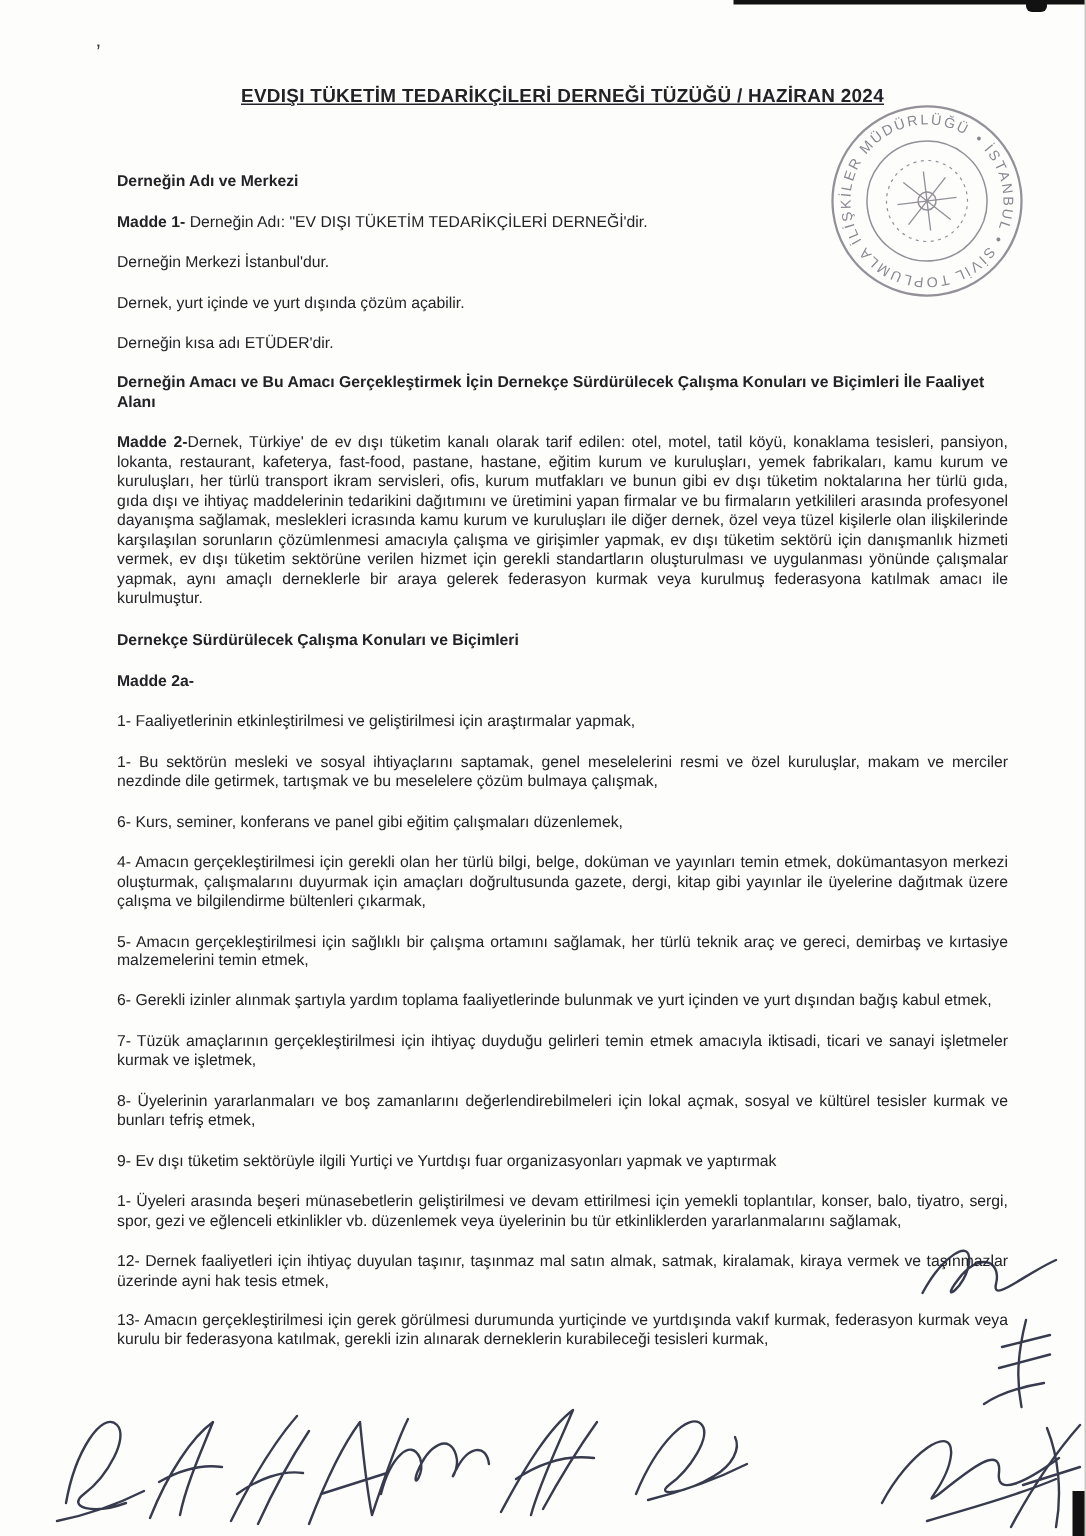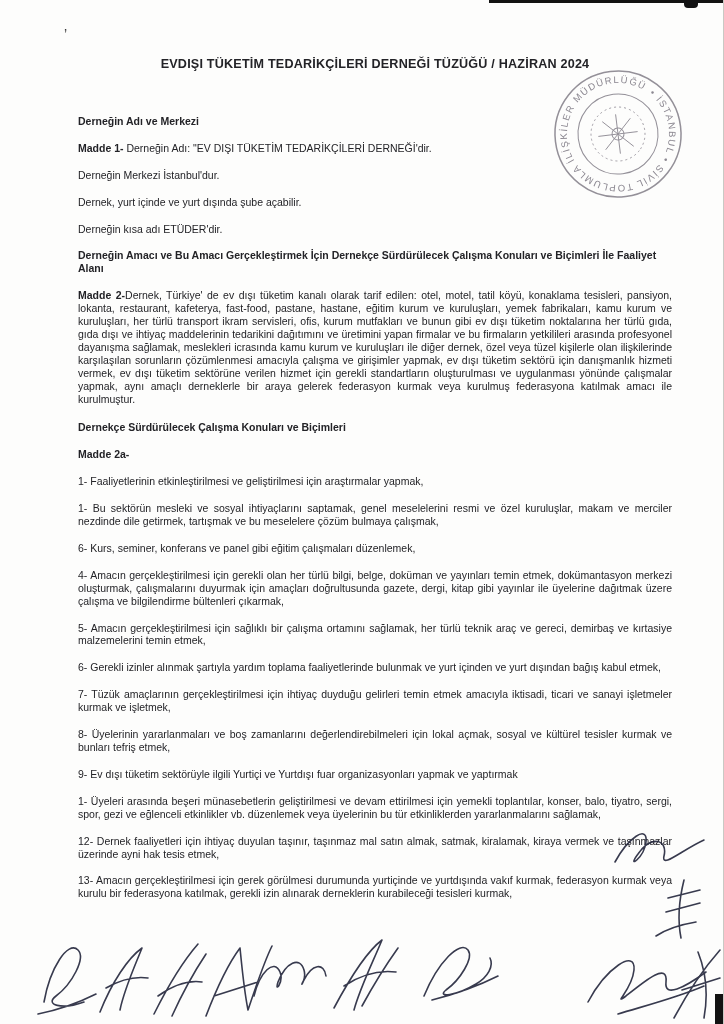--- a/index.html
+++ b/index.html
@@ -15,20 +15,21 @@
   .page {
     position: absolute;
     left: 78px; right: 52px; top: 54px;
     font-size: 10.5px;
     line-height: 12.9px;
   }
   .doc-title {
     font-weight: bold;
     font-size: 12.6px;
     text-align: center;
+    text-decoration: underline;
     letter-spacing: 0.2px;
     margin: 4px 0 44px 0;
   }
   .h {
     font-weight: bold;
     margin: 0 0 14px 0;
   }
   p { margin: 0 0 14px 0; }
   .just { text-align: justify; }
   b { font-weight: bold; }
@@ -64,21 +65,21 @@
 <div class="page">
 
   <div class="doc-title">EVDIŞI TÜKETİM TEDARİKÇİLERİ DERNEĞİ TÜZÜĞÜ / HAZİRAN 2024</div>
 
   <div class="h">Derneğin Adı ve Merkezi</div>
 
   <p><b>Madde 1-</b><span> Derneğin Adı: "EV DIŞI TÜKETİM TEDARİKÇİLERİ DERNEĞİ'dir.</span></p>
 
   <p>Derneğin Merkezi İstanbul'dur.</p>
 
-  <p>Dernek, yurt içinde ve yurt dışında şube açabilir.</p>
+  <p>Dernek, yurt içinde ve yurt dışında çözüm açabilir.</p>
 
   <p>Derneğin kısa adı ETÜDER'dir.</p>
 
   <div class="h">Derneğin Amacı ve Bu Amacı Gerçekleştirmek İçin Dernekçe Sürdürülecek Çalışma Konuları ve Biçimleri İle Faaliyet Alanı</div>
 
   <p class="just" style="margin-bottom:16px;"><b>Madde 2-</b><span>Dernek, Türkiye' de ev dışı tüketim kanalı olarak tarif edilen: otel, motel, tatil köyü, konaklama tesisleri, pansiyon, lokanta, restaurant, kafeterya, fast-food, pastane, hastane, eğitim kurum ve kuruluşları, yemek fabrikaları, kamu kurum ve kuruluşları, her türlü transport ikram servisleri, ofis, kurum mutfakları ve bunun gibi ev dışı tüketim noktalarına her türlü gıda, gıda dışı ve ihtiyaç maddelerinin tedarikini dağıtımını ve üretimini yapan firmalar ve bu firmaların yetkilileri arasında profesyonel dayanışma sağlamak, meslekleri icrasında kamu kurum ve kuruluşları ile diğer dernek, özel veya tüzel kişilerle olan ilişkilerinde karşılaşılan sorunların çözümlenmesi amacıyla çalışma ve girişimler yapmak, ev dışı tüketim sektörü için danışmanlık hizmeti vermek, ev dışı tüketim sektörüne verilen hizmet için gerekli standartların oluşturulması ve uygulanması yönünde çalışmalar yapmak, aynı amaçlı derneklerle bir araya gelerek federasyon kurmak veya kurulmuş federasyona katılmak amacı ile kurulmuştur.</span></p>
 
   <div class="h">Dernekçe Sürdürülecek Çalışma Konuları ve Biçimleri</div>
 
   <p><b>Madde 2a-</b></p>

